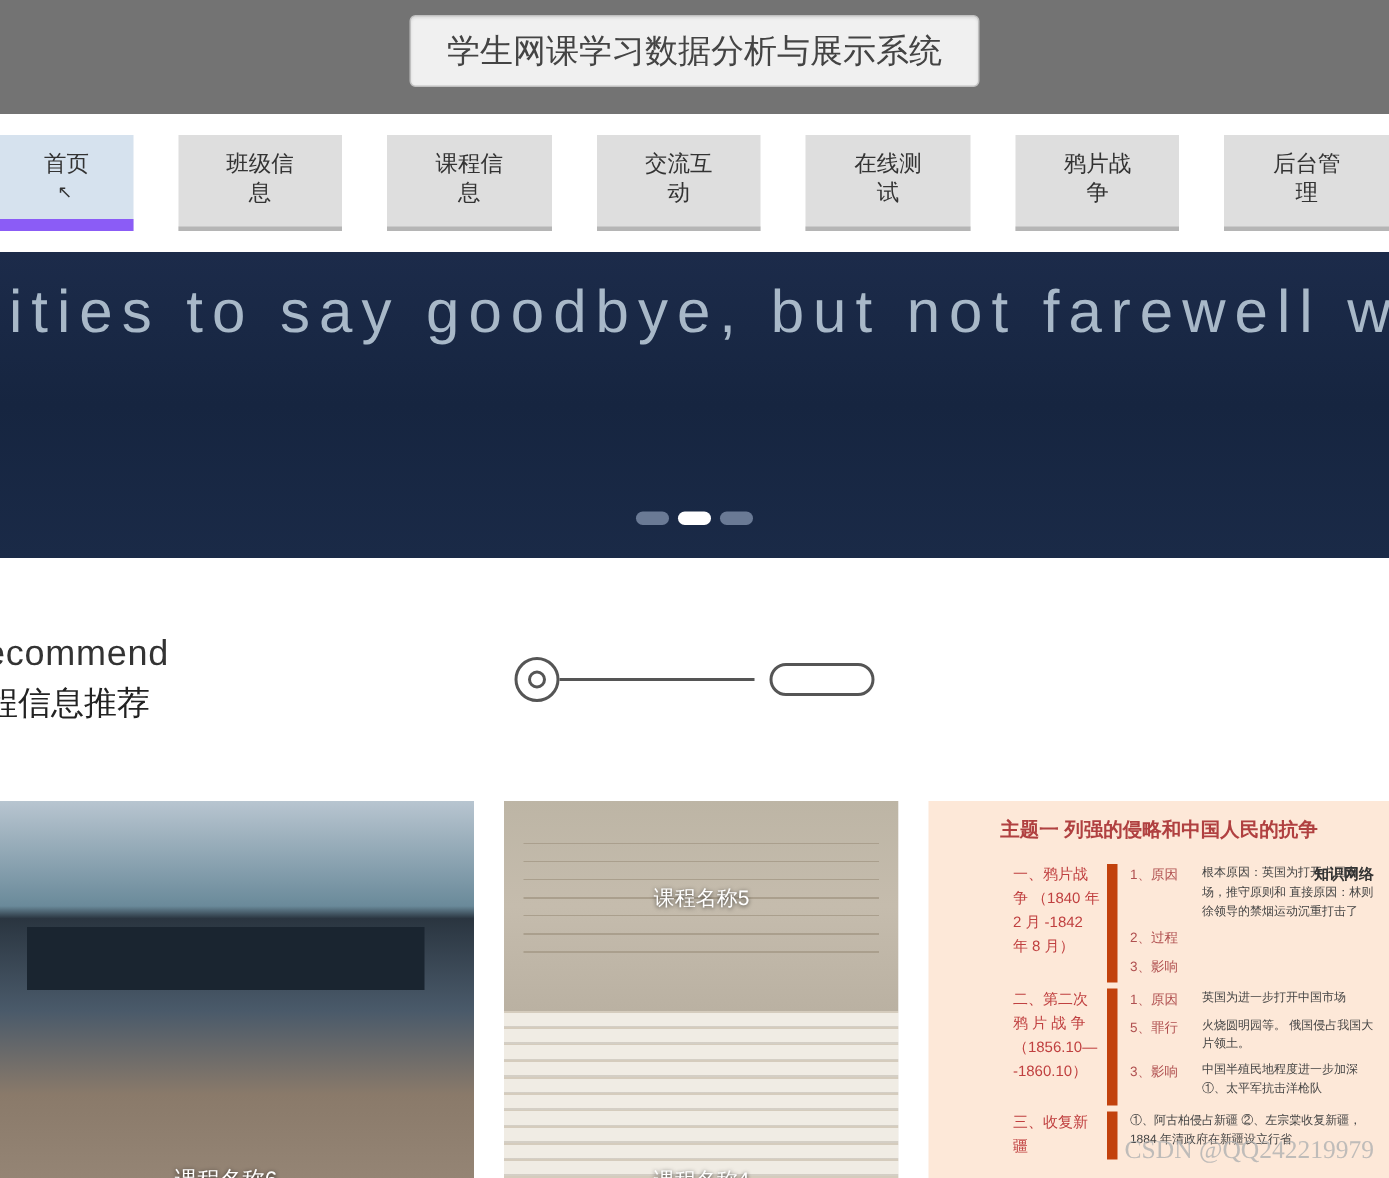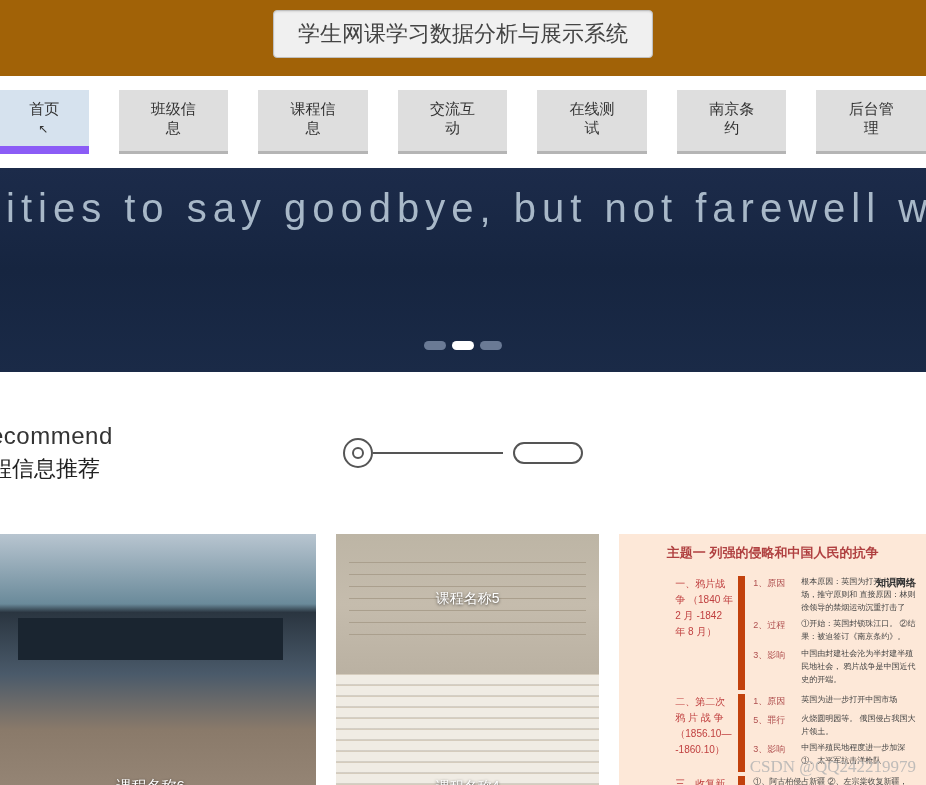--- a/index.html
+++ b/index.html
@@ -3,21 +3,21 @@
   <meta charset="utf-8">
   <style>
     * { margin: 0; padding: 0; box-sizing: border-box; }
     body {
       font-family: "Microsoft YaHei", Arial, sans-serif;
       background: #ececec;
       width: 926px;
       overflow: hidden;
     }
     .header {
-      background: #a16207;
+      background: #737373;
       padding: 10px 0 18px 0;
       display: flex;
       justify-content: center;
     }
     .title-box {
       background: #f0f0f0;
       border: 1px solid #c0c0c0;
       border-radius: 4px;
       padding: 8px 24px;
       font-size: 22px;
@@ -315,21 +315,21 @@
   <div class="title-box">学生网课学习数据分析与展示系统</div>
 </div>
 
 <div class="nav-container">
   <div class="nav">
     <div class="nav-item active"><span>首页</span><span class="cursor">↖</span></div>
     <div class="nav-item">班级信息</div>
     <div class="nav-item">课程信息</div>
     <div class="nav-item">交流互动</div>
     <div class="nav-item">在线测试</div>
-    <div class="nav-item">南京条约</div>
+    <div class="nav-item">鸦片战争</div>
     <div class="nav-item">后台管理</div>
   </div>
 </div>
 
 <div class="banner">
   <div class="banner-text">sities to say goodbye, but not farewell wit</div>
   <div class="dots">
     <div class="dot"></div>
     <div class="dot active"></div>
     <div class="dot"></div>
@@ -377,27 +377,23 @@
 （1840 年 2 月
 -1842 年 8 月）</div>
           <div style="flex:1">
             <div class="row">
                 <div class="mid">1、原因</div>
                 <div class="right">根本原因：英国为打开中国市场，推守原则和
 直接原因：林则徐领导的禁烟运动沉重打击了</div>
               </div>
             <div class="row">
                 <div class="mid">2、过程</div>
-                <div class="right">①开始：英国封锁珠江口。
-②结果：被迫签订《南京条约》。</div>
               </div>
             <div class="row">
                 <div class="mid">3、影响</div>
-                <div class="right">中国由封建社会沦为半封建半殖民地社会，
-鸦片战争是中国近代史的开端。</div>
               </div>
           </div>
         </div>
         <div class="row">
           <div class="left">二、第二次
 鸦 片 战 争
 （1856.10—
 -1860.10）</div>
           <div style="flex:1">
             <div class="row">

